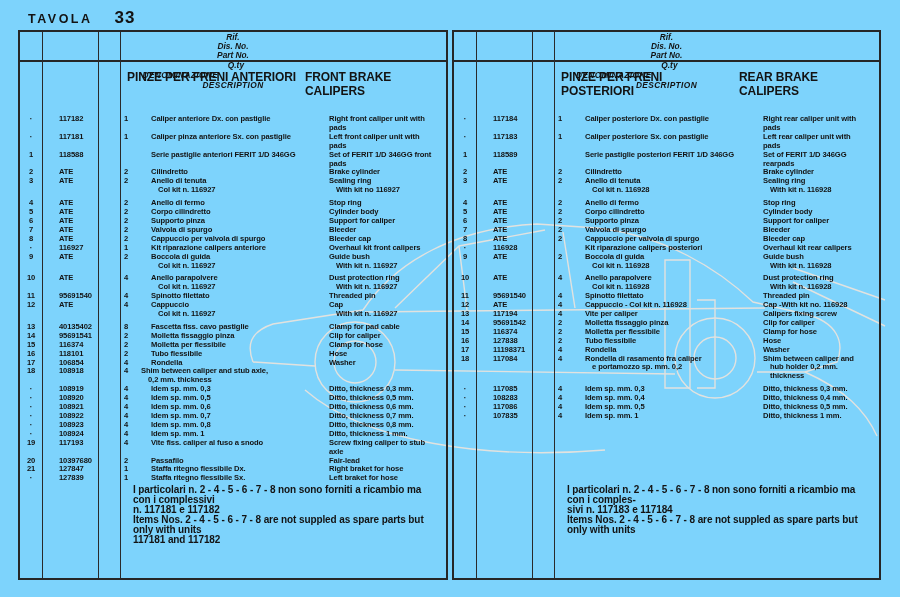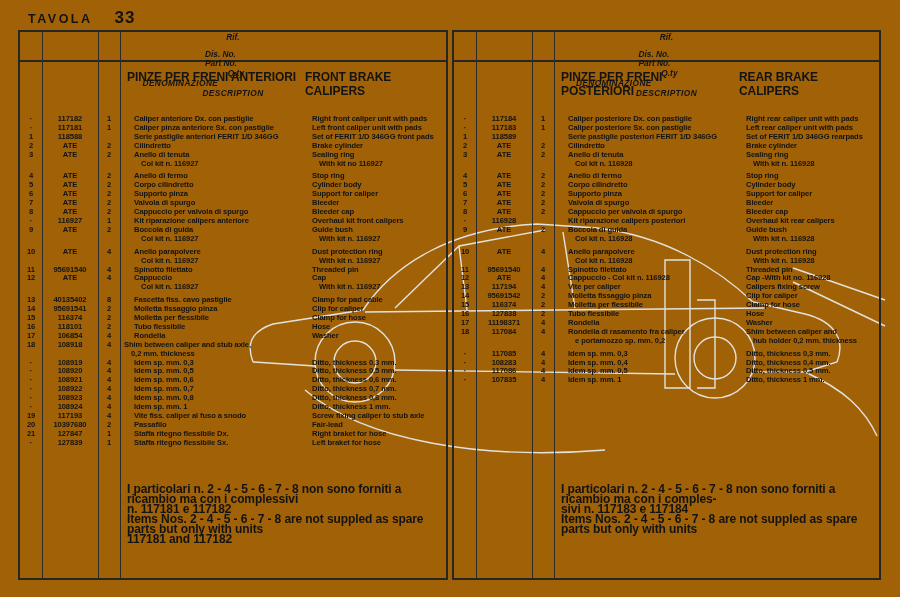--- a/index.html
+++ b/index.html
@@ -1,19 +1,19 @@
 <!DOCTYPE html>
 <html><head>
 <meta charset="utf-8">
 <style>
   html,body{margin:0;padding:0;}
   .page{
     position:relative;
     width:900px;height:597px;
-    background:#a16207;
+    background:#7dd3fc;
     font-family:"Liberation Sans", sans-serif;
     color:#131313;
     overflow:hidden;
     text-decoration:underline;
   }
   .watermark{position:absolute;left:245px;top:150px;pointer-events:none;}
   .page-title{position:absolute;top:8px;left:28px;display:flex;align-items:baseline;}
   .page-title .t-label{font-size:12.5px;font-weight:bold;letter-spacing:2.5px;}
   .page-title .t-num{font-size:17px;font-weight:bold;margin-left:22px;letter-spacing:1px;}
 
@@ -29,44 +29,44 @@
   .vline.v1{left:22px;}
   .vline.v2{left:78px;}
   .vline.v3{left:100px;}
 
   .thead{
     height:28px;border-bottom:2px solid #262626;
     display:flex;align-items:center;
     font-style:italic;font-weight:bold;font-size:8.3px;flex-direction:column;
   }
   .thead .h-rif{width:22px;text-align:center;}
-  .thead .h-part{width:56px;text-align:left;line-height:9px;margin-top:8px;}
+  .thead .h-part{width:56px;text-align:center;line-height:9px;}
   .thead .h-qty{width:22px;text-align:right;}
   .thead .h-den{width:181px;text-align:left;letter-spacing:.4px;}
   .thead .h-desc{flex:1;text-align:center;letter-spacing:.4px;}
 
   .tbody{position:relative;padding-top:8px;font-weight:bold;}
 
   .section-row{display:flex;font-size:12px;font-weight:bold;margin-bottom:17px;letter-spacing:-0.1px;}
   .section-row .s-den{width:181px;padding-left:103px;box-sizing:content-box;}
   .section-row .s-den{width:174px;padding-left:107px;}
   .section-row .s-desc{flex:1;padding-left:4px;}
 
   .row{display:flex;font-size:7.6px;line-height:8.9px;letter-spacing:-0.1px;}
   .row.gap{margin-bottom:4px;}
   .c-rif{width:22px;text-align:center;}
-  .c-part{width:56px;text-align:center;}
+  .c-part{width:56px;text-align:left;padding-left:17px;}
   .c-qty{width:22px;text-align:center;}
   .c-den{width:174px;padding-left:14px;}
   .c-desc{flex:1;padding-left:4px;padding-right:10px;}
   .l2{padding-left:7px;}
 
   .note{
-    position:absolute;left:107px;right:5px;top:423px;
-    font-size:12px;line-height:9.9px;font-weight:bold;letter-spacing:-0.1px;
+    position:absolute;left:113px;right:5px;top:423px;
+    font-size:10px;line-height:9.9px;font-weight:bold;letter-spacing:-0.1px;
   }
 </style>
 </head>
 <body>
 
 <div class="page">
 
   <svg class="watermark" width="645" height="330" viewBox="0 0 645 330" fill="none" stroke="#e2e2df" stroke-width="1.4">
     <path d="M8 212 C2 196 4 182 28 174 L118 160 C150 112 210 78 292 74 L352 78 C420 86 472 118 508 152 L560 164 C592 172 600 192 592 212 L560 222"></path>
     <path d="M8 212 L70 216 M150 220 L430 224 M512 222 L560 222"></path>

